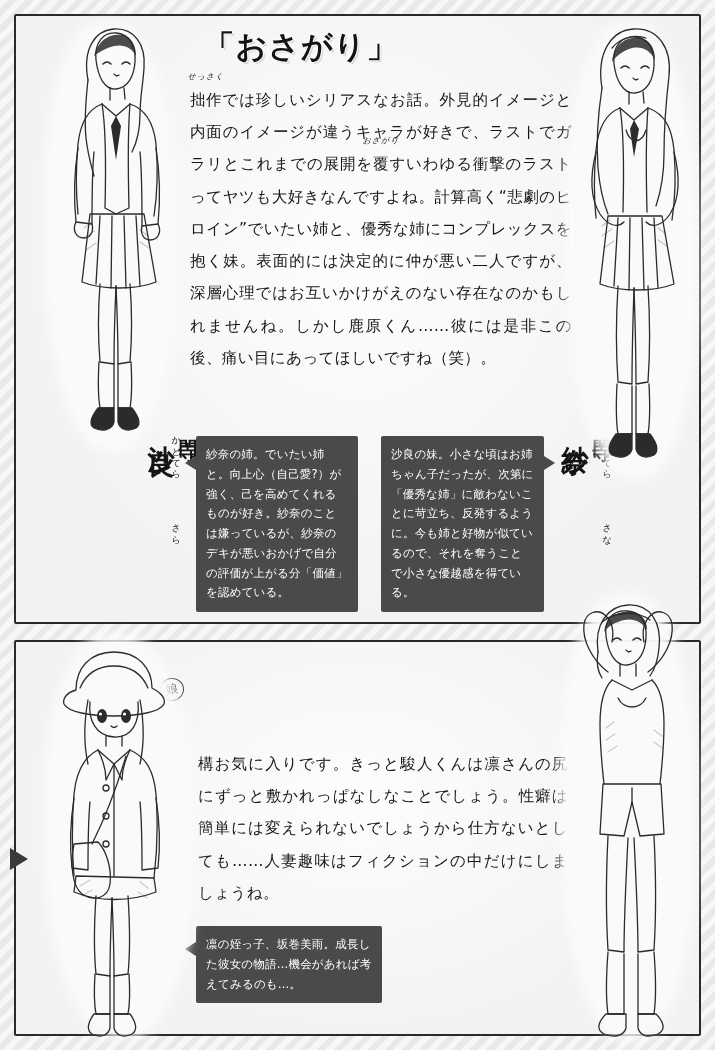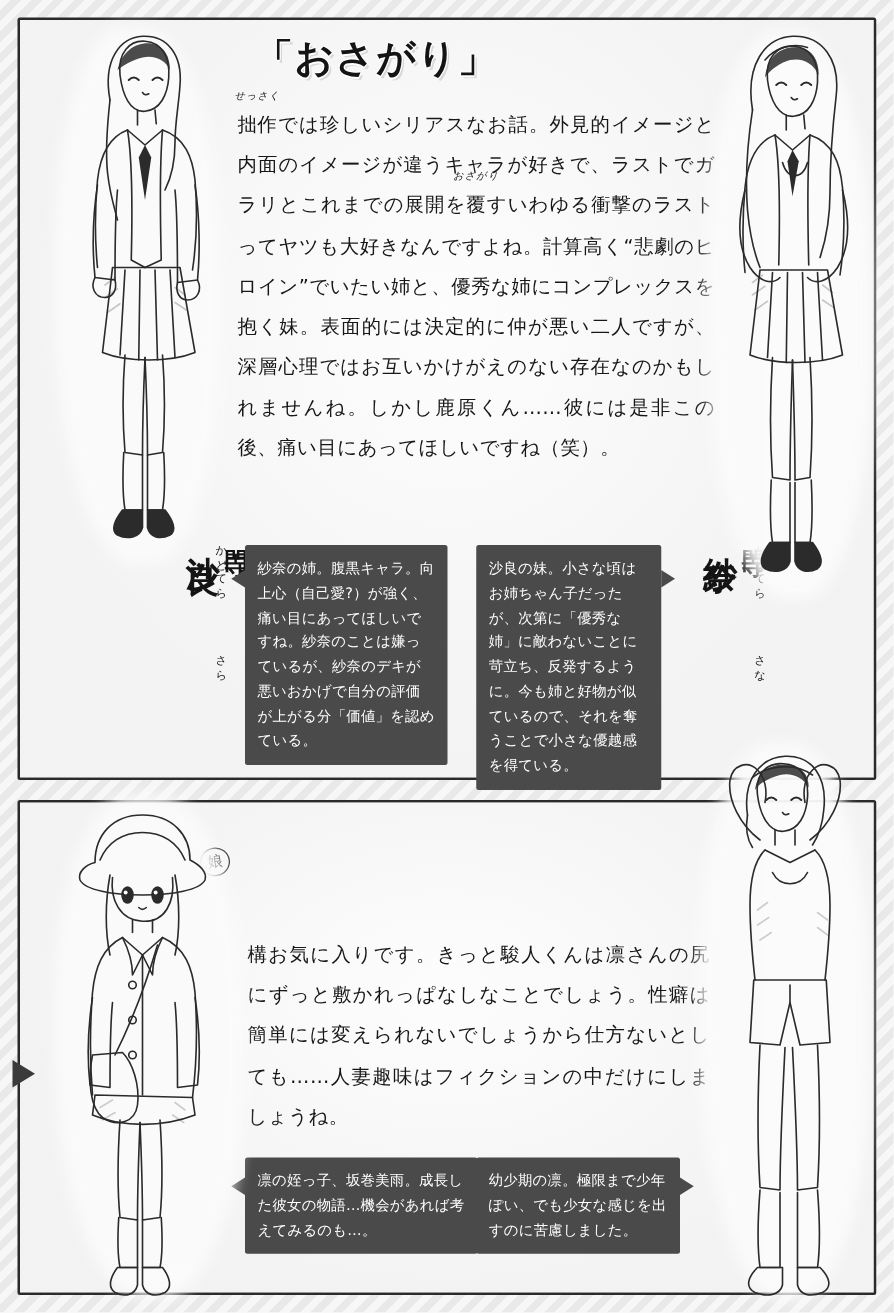--- a/index.html
+++ b/index.html
@@ -169,21 +169,21 @@
   }
   .cap-a {
     left: 196px; top: 436px; width: 162px; min-height: 170px;
   }
   .cap-a::after {
     left: -11px; top: 20px;
     border-width: 7px 11px 7px 0;
     border-color: transparent #4a4a4a transparent transparent;
   }
   .cap-b {
-    left: 381px; top: 436px; width: 148px; min-height: 170px;
+    left: 381px; top: 436px; width: 163px; min-height: 170px;
   }
   .cap-b::after {
     right: -11px; top: 20px;
     border-width: 7px 0 7px 11px;
     border-color: transparent transparent transparent #4a4a4a;
   }
   .cap-c {
     left: 196px; top: 926px; width: 186px; min-height: 64px;
   }
   .cap-c::after {
@@ -281,24 +281,23 @@
   <div class="furi furi-l1">かどてら</div>
   <div class="furi furi-l2">さら</div>
 
   <div class="name-label name-right">
     <span>門寺</span><br>
     <span class="big">紗奈</span>
   </div>
   <div class="furi furi-r1">かどてら</div>
   <div class="furi furi-r2">さな</div>
 
-  <div class="caption cap-a">紗奈の姉。腹黒キャラ。向上心（自己愛?）が強く、痛い目にあってほしいですね。紗奈のことは嫌っているが、紗奈のデキが悪いおかげで自分の評価が上がる分「価値」を認めている。</div>
+  <div class="caption cap-a">紗奈の姉。でいたい姉と。向上心（自己愛?）が強く、己を高めてくれるものが好き。紗奈のことは嫌っているが、紗奈のデキが悪いおかげで自分の評価が上がる分「価値」を認めている。</div>
   <div class="caption cap-b">沙良の妹。小さな頃はお姉ちゃん子だったが、次第に「優秀な姉」に敵わないことに苛立ち、反発するように。今も姉と好物が似ているので、それを奪うことで小さな優越感を得ている。</div>
   <div class="caption cap-c">凛の姪っ子、坂巻美雨。成長した彼女の物語…機会があれば考えてみるのも…。</div>
-  <div class="caption cap-d">幼少期の凛。極限まで少年ぽい、でも少女な感じを出すのに苦慮しました。</div>
 
   <div class="left-arrow"></div>
 
   <div class="hand-note">
     <span class="circle">娘</span>
   </div>
 
   <div class="fig-halo halo-a"></div>
   <div class="fig-halo halo-b"></div>
   <div class="fig-halo halo-c"></div>

